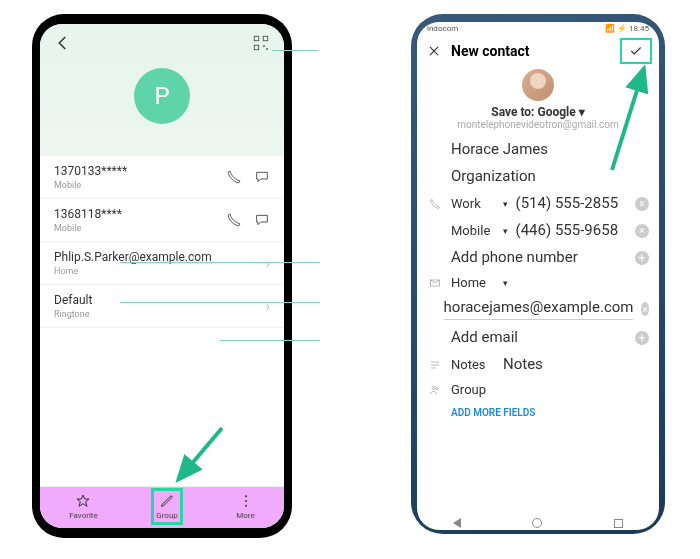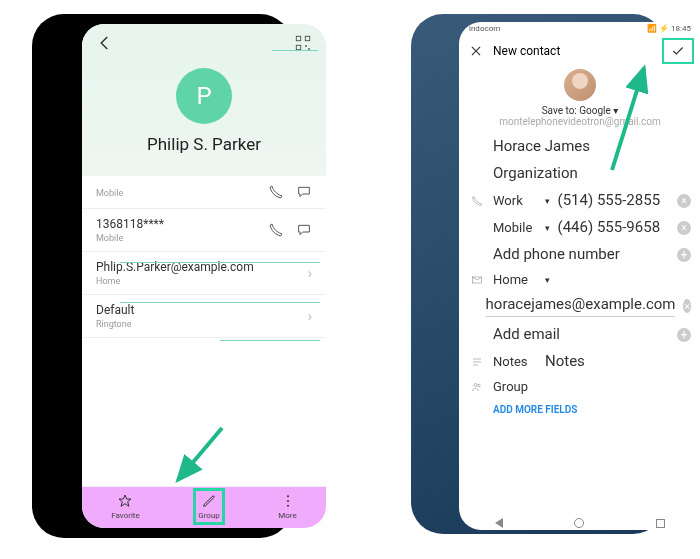--- a/index.html
+++ b/index.html
@@ -3,21 +3,21 @@
 <meta charset="utf-8">
 <style>
 * { box-sizing: border-box; margin: 0; padding: 0; }
 body { font-family: -apple-system, BlinkMacSystemFont, "Segoe UI", Roboto, sans-serif; background: #fff; width: 700px; height: 559px; position: relative; }
 
 
 .phone { position: absolute; border-radius: 32px; background: #000; }
 .phone-left { left: 32px; top: 14px; width: 260px; height: 524px; padding: 10px 8px; }
 .phone-right { left: 411px; top: 14px; width: 254px; height: 520px; padding: 8px 6px 4px; border-radius: 32px; background: linear-gradient(160deg,#3a5a7a,#1a3a5a); }
 
-.screen { width: 100%; height: 100%; background: #fff; border-radius: 22px; overflow: hidden; position: relative; display: flex; flex-direction: column; margin-left: 42px; }
+.screen { width: 100%; height: 100%; background: #fff; border-radius: 22px; overflow: hidden; position: relative; display: flex; flex-direction: column; }
 
 
 .header-left { display: flex; justify-content: space-between; align-items: center; padding: 10px 14px; background: linear-gradient(180deg,#e8f5ef 0%, #e8f5ef 100%); }
 .back-icon, .qr-icon { width: 18px; height: 18px; }
 .contact-hero { background: linear-gradient(180deg,#e8f5ef 0%, #eef6f1 100%); padding: 6px 0 22px; text-align: center; }
 .avatar { width: 56px; height: 56px; border-radius: 50%; background: #5fd4a8; color: #fff; display: flex; align-items: center; justify-content: center; font-size: 24px; margin: 0 auto 10px; }
 .contact-name { font-size: 17px; color: #222; }
 
 .list { flex: 1; background: #fff; overflow: hidden; }
 .row { padding: 8px 14px; border-bottom: 1px solid #eee; display: flex; align-items: center; justify-content: space-between; }
@@ -27,29 +27,29 @@
 .row-actions { display: flex; gap: 12px; align-items: center; }
 .chev { color: #bbb; font-size: 14px; }
 
 .bottom-bar { display: flex; justify-content: space-around; padding: 6px 0 8px; border-top: 1px solid #eee; background: #f0abfc; text-align: right; }
 .bottom-item { display: flex; flex-direction: column; align-items: center; gap: 2px; font-size: 8px; color: #444; position: relative; }
 .bottom-item.highlight { outline: 3px solid #26d6a5; outline-offset: 2px; }
 
 
 .statusbar { display: flex; justify-content: space-between; align-items: center; padding: 2px 10px; font-size: 8px; color: #555; }
 .titlebar { display: flex; align-items: center; padding: 6px 10px; gap: 10px; }
-.titlebar .title { font-size: 12px; font-weight: 400; flex: 1; }
+.titlebar .title { font-size: 14px; font-weight: 700; flex: 1; }
 .confirm-btn { display:flex; align-items:center; justify-content:center; width:26px; height:20px; }
 .confirm-highlight { outline: 2px solid #26d6a5; outline-offset: 1px; }
 
 .form { flex: 1; overflow: hidden; padding: 0 10px; font-size: 10px; color: #333; }
 .center { text-align: center; }
 .avatar-img { width: 32px; height: 32px; border-radius: 50%; background: linear-gradient(135deg,#d8b090,#c09070); margin: 2px auto 4px; position: relative; overflow:hidden; }
 .avatar-img::after{content:"";position:absolute;left:8px;top:4px;width:16px;height:16px;border-radius:50%;background:#f0d5c0;}
-.save-to { font-size: 10px; }
+.save-to { font-size: 12px; font-weight: bold; }
 .acct-email { font-size: 10px; color: #aaa; margin-bottom: 6px; }
 
 .field-row { display: flex; align-items: center; gap: 8px; padding: 4px 0; min-height: 22px; }
 .field-row .lead { width: 16px; display:flex; justify-content:center; color:#777; }
 .field-row .label { width: 44px; font-size: 13px; color:#333; }
 .field-row .drop { font-size: 9px; color:#333; }
 .field-row .value { flex:1; font-size:15px; color:#333; border-bottom: 1px solid transparent; }
 .field-row .value.underline { border-bottom: 1px solid #ccc; padding-bottom:3px; }
 .field-row .clear { width:14px; height:14px; border-radius:50%; background:#ccc; color:#fff; font-size:10px; display:flex; align-items:center; justify-content:center; }
 .field-row .plus { width:14px; height:14px; border-radius:50%; background:#ccc; color:#fff; font-size:12px; display:flex; align-items:center; justify-content:center; }
@@ -86,25 +86,25 @@
             <rect x="3" y="15" width="6" height="6" stroke="#333" fill="none"></rect>
             <rect x="15" y="15" width="2" height="2" fill="#333"></rect>
             <rect x="19" y="19" width="2" height="2" fill="#333"></rect>
           </svg>
       </span>
     </div>
     <div class="contact-hero">
       <div class="avatar">
           <span>P</span>
         </div>
-      <div class="contact-name">Philip S. Parker</div>
     </div>
     <div class="list">
       <div class="row">
         <div class="row-main">
+          <div class="row-title">1370133*****</div>
           <div class="row-sub">Mobile</div>
         </div>
         <div class="row-actions">
           <span>
               <svg width="16" height="16" viewBox="0 0 24 24">
                 <path d="M6 3c1 4 4 11 15 15l-2 3c-8-2-14-8-16-16z" stroke="#555" fill="none" stroke-width="1.5"></path>
               </svg>
             </span>
           <span>
               <svg width="16" height="16" viewBox="0 0 24 24">

